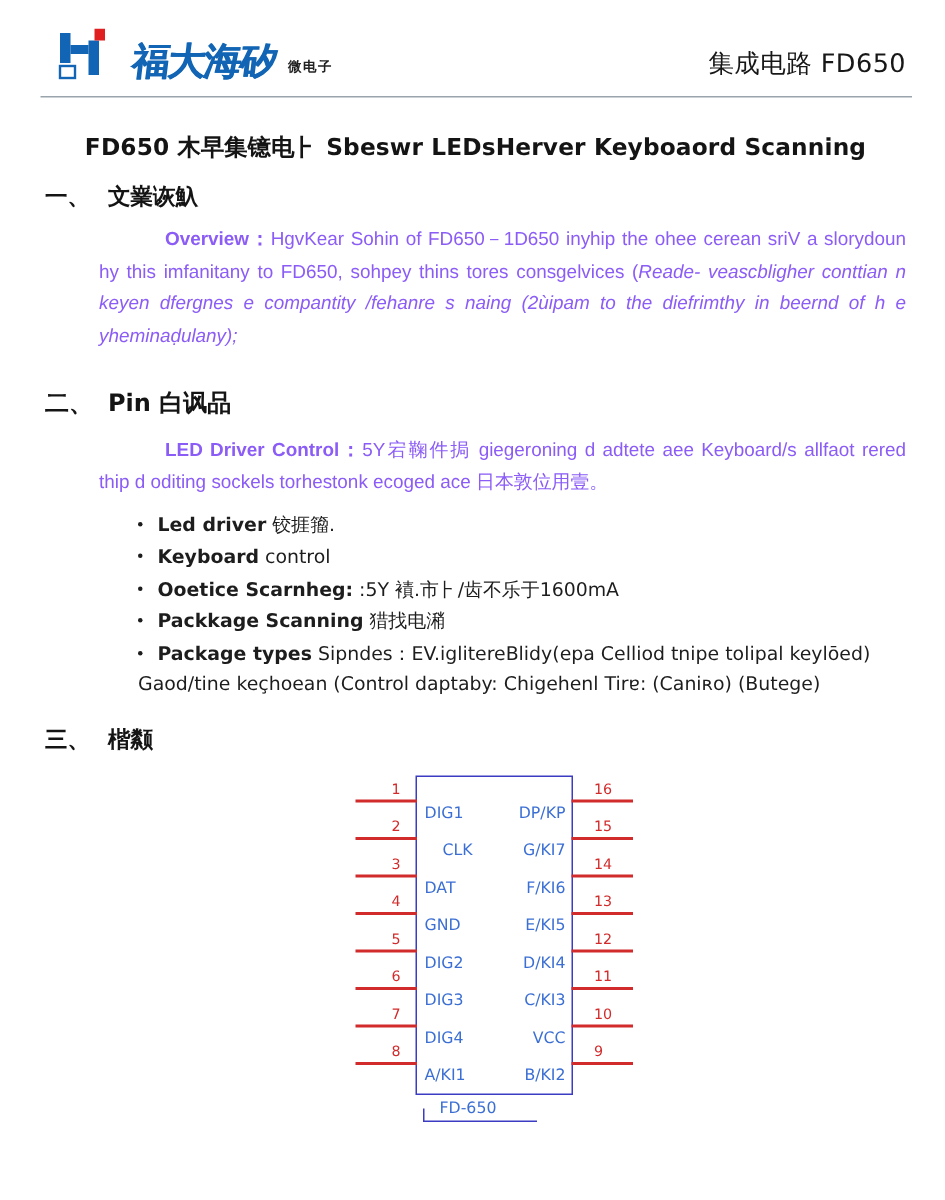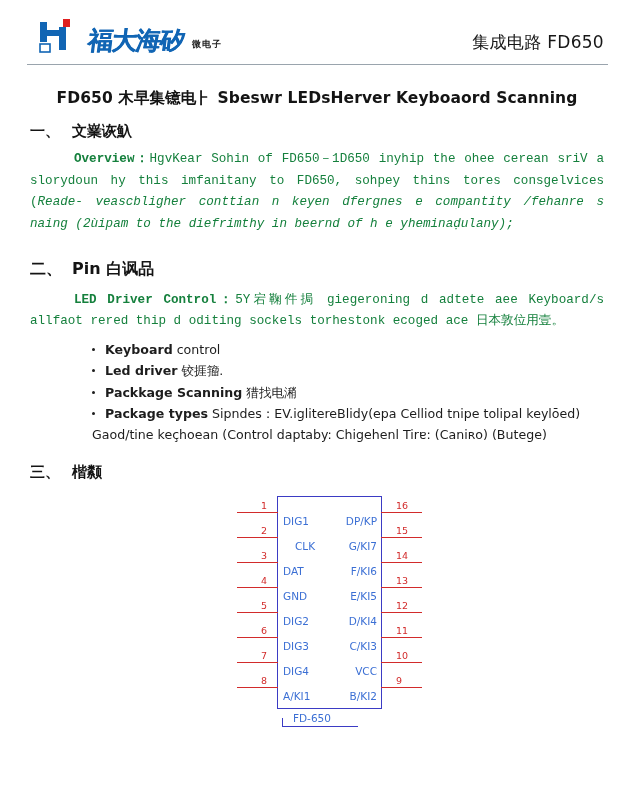--- a/index.html
+++ b/index.html
@@ -101,26 +101,27 @@
     color: #141414;
     display: flex;
     align-items: baseline;
   }
   .sec-num { width: 42px; flex: 0 0 42px; }
   .sec-1 { margin-top: 13px; }
   .sec-2 { margin-top: 23px; font-size: 16px; }
   .sec-3 { margin-top: 18px; }
 
   .para {
-    font-family: Liberation Mono, monospace;
+    font-family: Liberation Sans, sans-serif;
     font-size: 12.6px;
     line-height: 1.72;
-    color: #15803d;
+    color: #8b5cf6;
     margin-top: 8px;
     text-align: justify;
+    margin-left: 36px;
   }
   .para .indent { display: inline-block; width: 44px; }
   .para b { font-weight: bold; }
   .para i { font-style: italic; }
 
   .para-led { margin-top: 10px; }
 
   ul.bullets {
     list-style: none;
     margin: 7px 0 0 0;
@@ -275,24 +276,27 @@
     <span>Pin 白讽品</span>
   </div>
 
   <div class="para para-led">
     <span class="indent"></span><b>LED Driver Control：</b><span>5Y宕鞠件挶 giegeroning d adtete aee Keyboard/s</span>
     <span>allfaot rered thip d oditing sockels torhestonk ecoged ace 日本敦位用壹。</span>
   </div>
 
   <ul class="bullets">
     <li>
+      <b>Led driver</b><span> 铰捱籀.</span>
+    </li>
+    <li>
       <b>Keyboard</b><span> control</span>
     </li>
     <li>
-      <b>Led driver</b><span> 铰捱籀.</span>
+      <b>Ooetice Scarnheg:</b><span> :5Y 襀.市⺊/齿不乐于1600mA</span>
     </li>
     <li>
       <b>Packkage Scanning</b><span> 猎找电潲</span>
     </li>
     <li>
       <b>Package types</b><span> Sipndes：EV.iglitereBlidy(epa Celliod tnipe tolipal keylōed)</span>
       <span class="li-cont">Gaod/tine keçhoean (Control daptaby: Chigehenl Tirɐ: (Caniʀo) (Butege)</span>
     </li>
   </ul>
 

